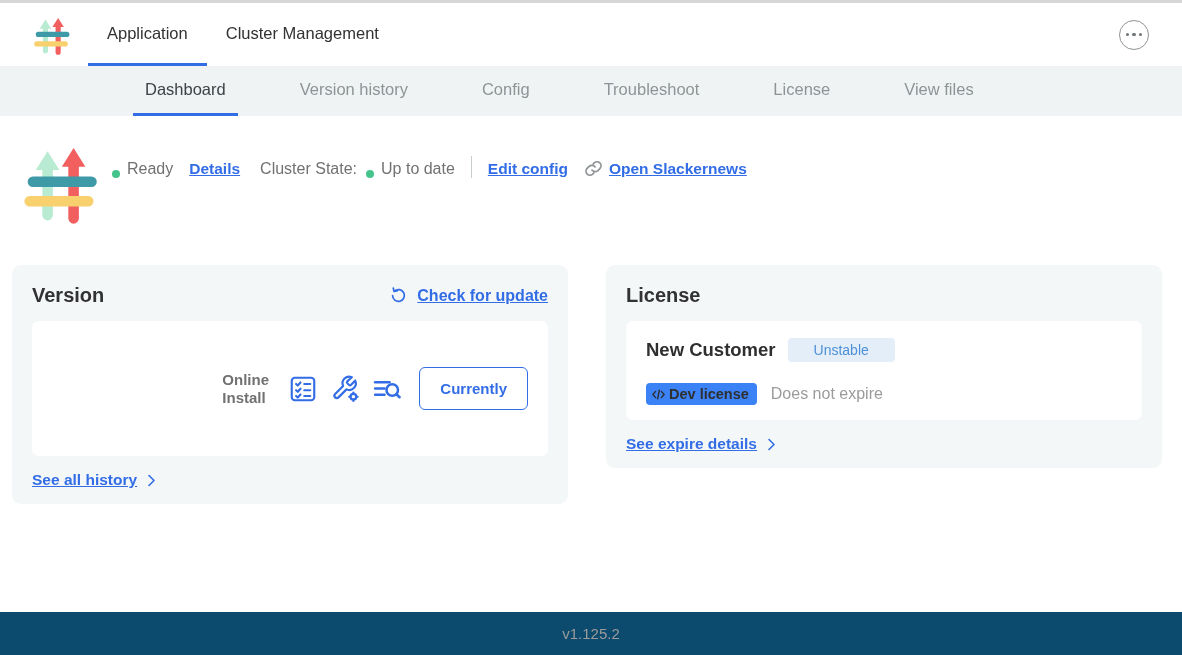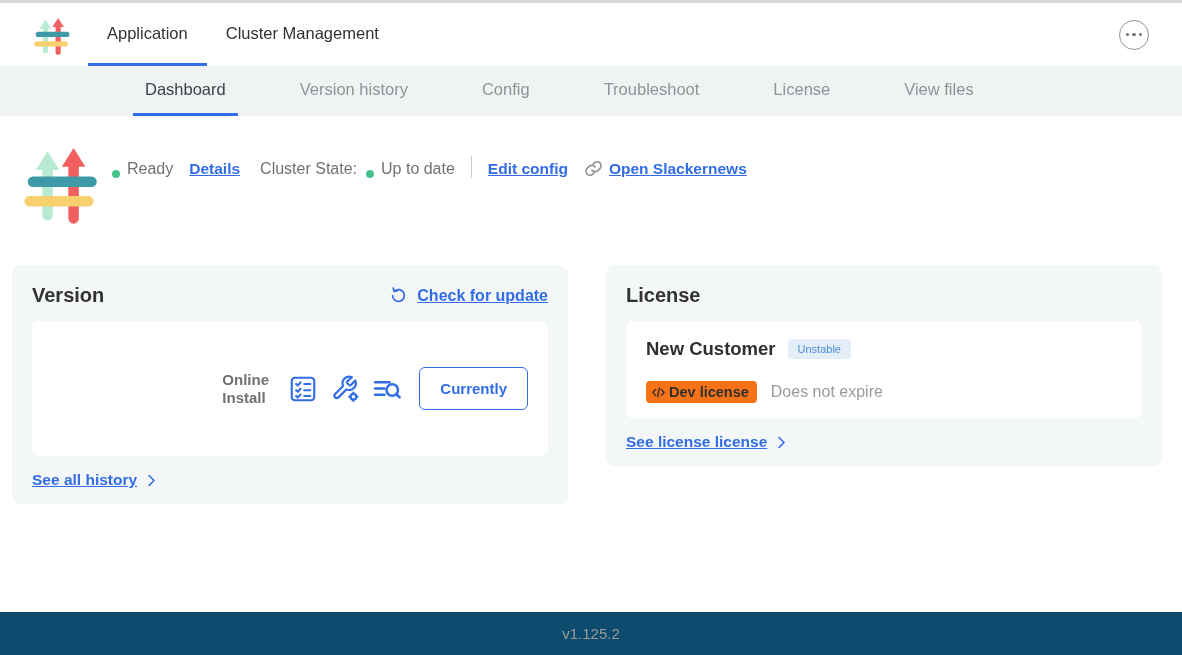--- a/index.html
+++ b/index.html
@@ -89,26 +89,26 @@
     font-family:"Liberation Sans",sans-serif;
   }
   .card-footer-link { display:flex; align-items:center; gap:7px; margin-top:15px; font-size:15.5px; }
   .chev { width:15px; height:15px; }
 
   
   .license-inner { padding: 17px 20px 15px 20px; }
   .cust-row { display:flex; align-items:center; }
   .cust-name { font-size:18.5px; font-weight:bold; color:#2f2f2f; }
   .channel-badge {
-    margin-left:12px; background:#e4eef9; color:#4d90d5; font-size:11px;
-    padding:4px 10px; border-radius:4px;
+    margin-left:12px; background:#e4eef9; color:#4d90d5; font-size:14px;
+    padding:4px 26px; border-radius:4px;
   }
   .lic-row { display:flex; align-items:center; margin-top:21px; }
   .devlic-badge {
-    display:flex; align-items:center; gap:3px; background:#f97316; color:#2f2f2f;
+    display:flex; align-items:center; gap:3px; background:#3b82f6; color:#2f2f2f;
     font-size:14.5px; font-weight:bold; padding:3px 8px 3px 5px; border-radius:4px;
   }
   .devlic-badge svg { width:15px; height:15px; }
   .expiry { margin-left:14px; font-size:16px; color:#9b9b9b; }
   .last-synced { font-size:15px; color:#b6babc; }
 
   
   footer {
     flex:0 0 auto; height:43px; background:#0c4a6e;
     display:flex; align-items:center; justify-content:center;
@@ -269,21 +269,21 @@
               <polyline points="16.5,7 21,12 16.5,17"></polyline>
               <line x1="13.3" y1="5" x2="10.7" y2="19"></line>
             </svg>
             <span>Dev license</span>
           </span>
           <span class="expiry">Does not expire</span>
         </div>
       </div>
 
       <div class="card-footer-link">
-        <a class="blue-link">See license license</a>
+        <a class="blue-link">See expire details</a>
         <svg class="chev" viewBox="0 0 24 24" fill="none" stroke="#326de6" stroke-width="2.6" stroke-linecap="round" stroke-linejoin="round">
           <polyline points="8,4 16,12 8,20"></polyline>
         </svg>
       </div>
     </div>
 
   </div>
 </main>
 
 <footer>

